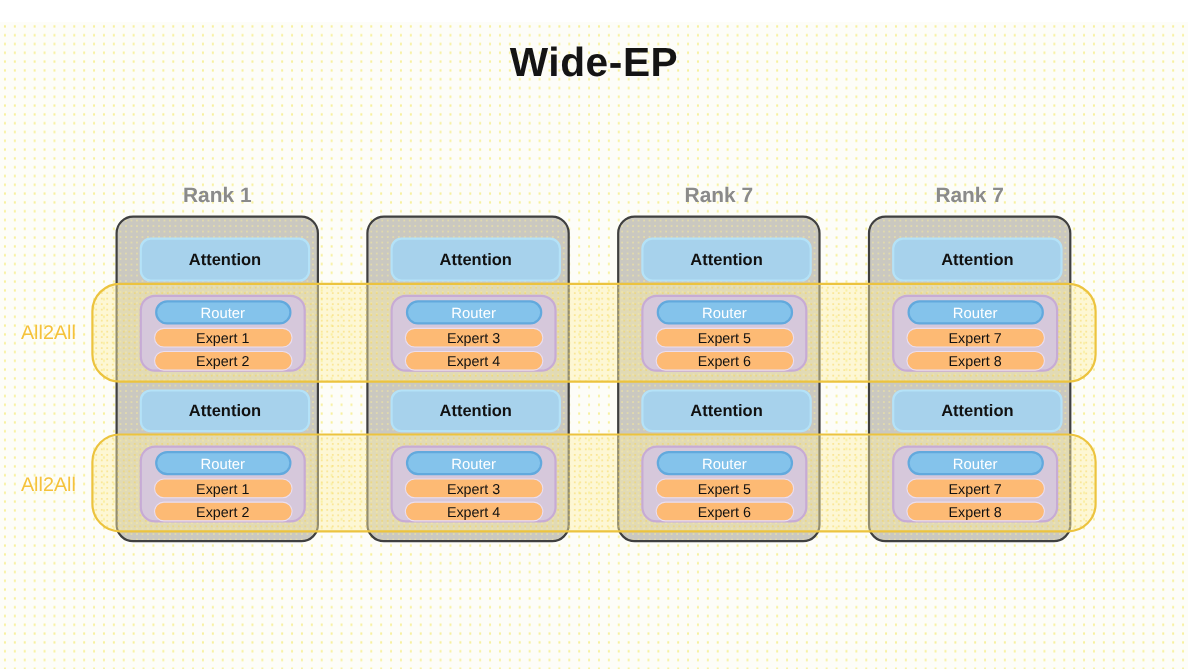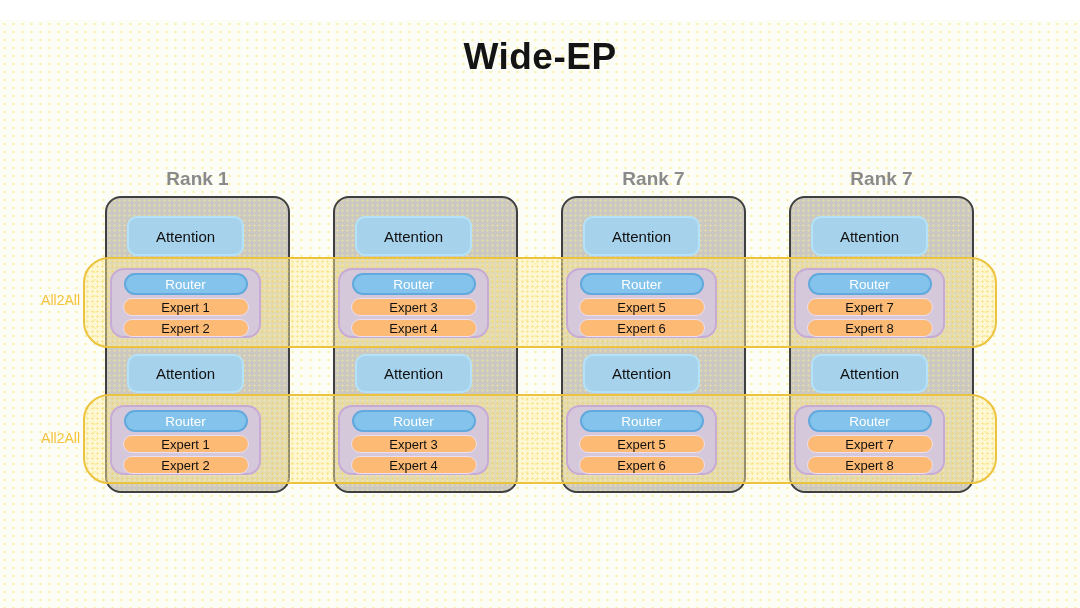--- a/index.html
+++ b/index.html
@@ -32,35 +32,35 @@
     position:absolute; left:83px; width:914px; box-sizing:border-box; z-index:1;
     border:2px solid #ecc33e; border-radius:26px;
     background-color:rgba(252,240,168,0.45);
     background-image: radial-gradient(rgba(246,210,80,0.45) 1px, transparent 1.2px);
     background-size:5px 5px;
   }
   .band1 { top:237px; height:91px }
   .band2 { top:374px; height:90px }
 
   .all2all {
-    position:absolute; left:8px; width:72px; text-align:right; z-index:2;
-    font-size:14px; color:#f5c23c;
+    position:absolute; left:8px; width:72px; text-align:center; z-index:2;
+    font-size:18px; color:#f5c23c;
   }
   .a1 { top:272px } .a2 { top:410px }
 
   .attn {
-    position:absolute; left:20px; width:117px; height:40px; box-sizing:border-box; z-index:2;
+    position:absolute; left:20px; width:155px; height:40px; box-sizing:border-box; z-index:2;
     background:#a7d2ec; border:2px solid #b4e2f8; border-radius:10px;
     display:flex; align-items:center; justify-content:center;
-    font-size:15px; color:#111;
+    font-size:15px; color:#111;font-weight:bold;
   }
   .attn.s1 { top:18px } .attn.s2 { top:156px; height:39px }
 
   .egroup {
-    position:absolute; left:3px; width:151px; height:70px; box-sizing:border-box; z-index:2;
+    position:absolute; left:20px; width:151px; height:70px; box-sizing:border-box; z-index:2;
     background:#d6c8db; border:2px solid #c7abd5; border-radius:14px;
     display:flex; flex-direction:column; align-items:center; padding:3px 0; gap:3px;
   }
   .egroup.s1 { top:70px } .egroup.s2 { top:207px }
 
   .router {
     width:124px; height:22px; box-sizing:border-box; flex:none;
     background:#84c3eb; border:2px solid #62a9dd; border-radius:11px;
     display:flex; align-items:center; justify-content:center;
     color:#ffffff; font-size:13.5px;

